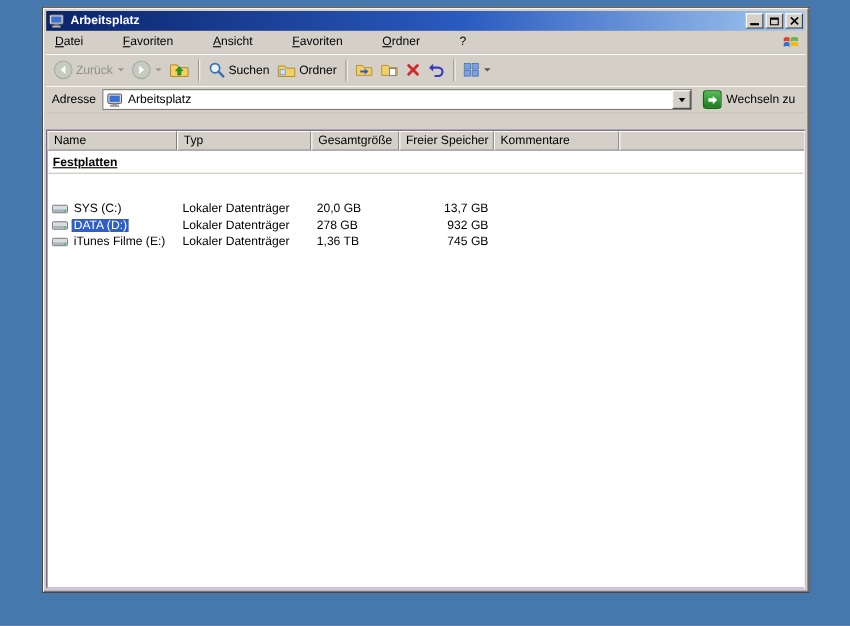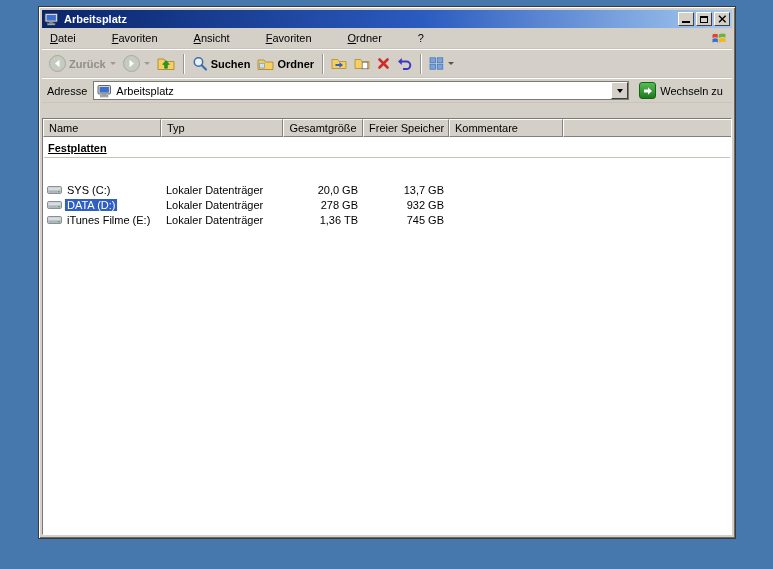--- a/index.html
+++ b/index.html
@@ -38,21 +38,21 @@
   }
   .menu-item{display:inline-block;padding:3px 6px;}
   .menu-item::first-letter{text-decoration:underline;}
   .menu-item.nounder::first-letter{text-decoration:none;}
   .menubar-logo{margin-left:auto;margin-right:3px;display:flex;align-items:center;}
   
   .toolbar{
     height:27px;min-height:27px;display:flex;align-items:center;gap:1px;
     padding:0 4px;border-bottom:1px solid #c9c5bb;border-top:1px solid #ffffff;
   }
-  .tbtn{display:flex;align-items:center;gap:3px;padding:2px 3px;white-space:nowrap;font-weight:bold;}
+  .tbtn{display:flex;align-items:center;gap:3px;padding:2px 3px;white-space:nowrap;}
   .tbtn.disabled{color:#8f8f88;}
   .sep{width:1px;height:20px;background:#9a968c;box-shadow:1px 0 0 #ffffff;margin:0 4px;}
   .nav-circle{
     width:17px;height:17px;border-radius:50%;
     display:flex;align-items:center;justify-content:center;
   }
   .nav-circle.disabled{background:#c6cbc0;border:1px solid #a5aa9e;box-sizing:border-box;}
   .caret{width:0;height:0;border-left:3px solid transparent;border-right:3px solid transparent;
     border-top:3px solid #555550;margin-left:1px;}
   .caret.dis{border-top-color:#9a9a92;}
@@ -93,21 +93,21 @@
   }
   .w-name{width:118px;} .w-typ{width:122px;}
   .w-total{width:80px;text-align:center;} .w-free{width:86px;text-align:right;}
   .w-comment{width:114px;} .w-fill{flex:1;border-right:none;}
   .list-body{flex:1;background:#fff;padding-top:3px;overflow:hidden;}
   .group-header{font-weight:bold;padding:2px 4px 3px 4px;margin:0 1px 24px 1px;
     border-bottom:1px solid #c6c2b8;text-decoration:underline;}
   .row{display:flex;align-items:center;height:15px;}
   .cell{box-sizing:border-box;padding:0 5px;white-space:nowrap;overflow:hidden;}
   .c-name{width:118px;display:flex;align-items:center;gap:3px;padding:0 0 0 4px;}
-  .c-typ{width:122px;} .c-total{width:80px;text-align:right;}
+  .c-typ{width:122px;} .c-total{width:80px;}
   .c-free{width:86px;text-align:right;} .c-comment{width:114px;}
   .name-label{padding:0 2px;}
   .name-label.selected{background:#2f5fc4;color:#fff;outline:1px dotted #f5f5b8;}
   .icon{display:inline-flex;align-items:center;justify-content:center;}
 </style>
 </head>
 <body>
 
 <div class="window">
 

